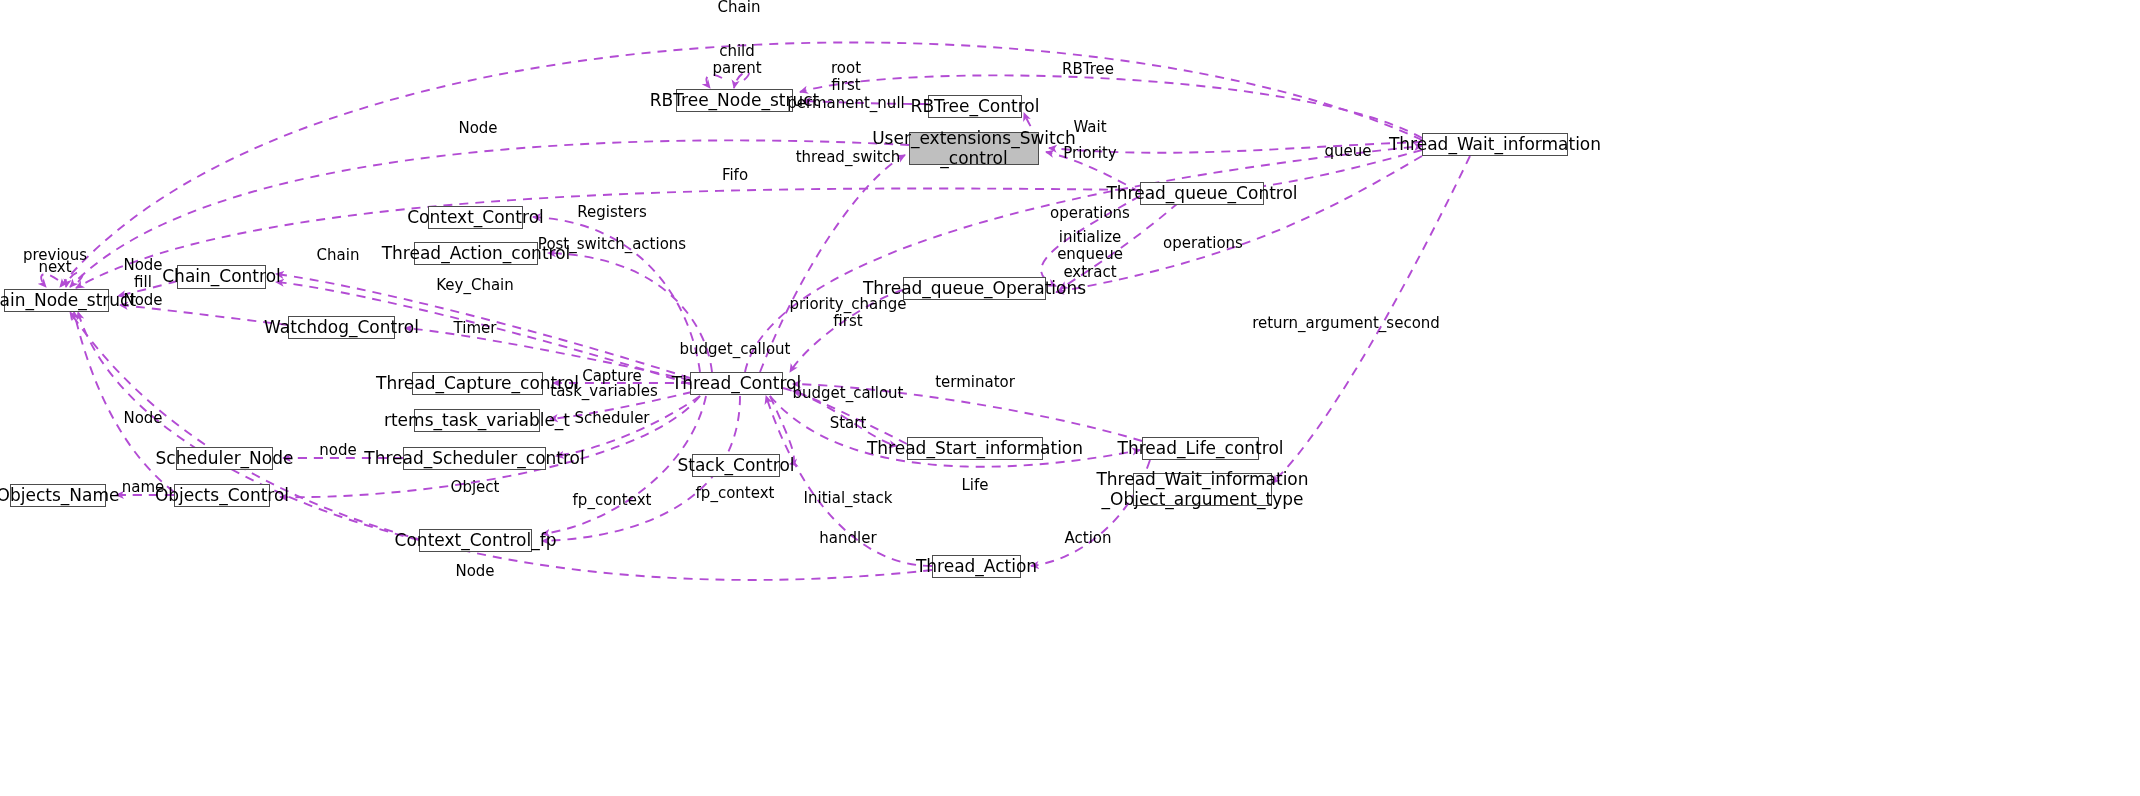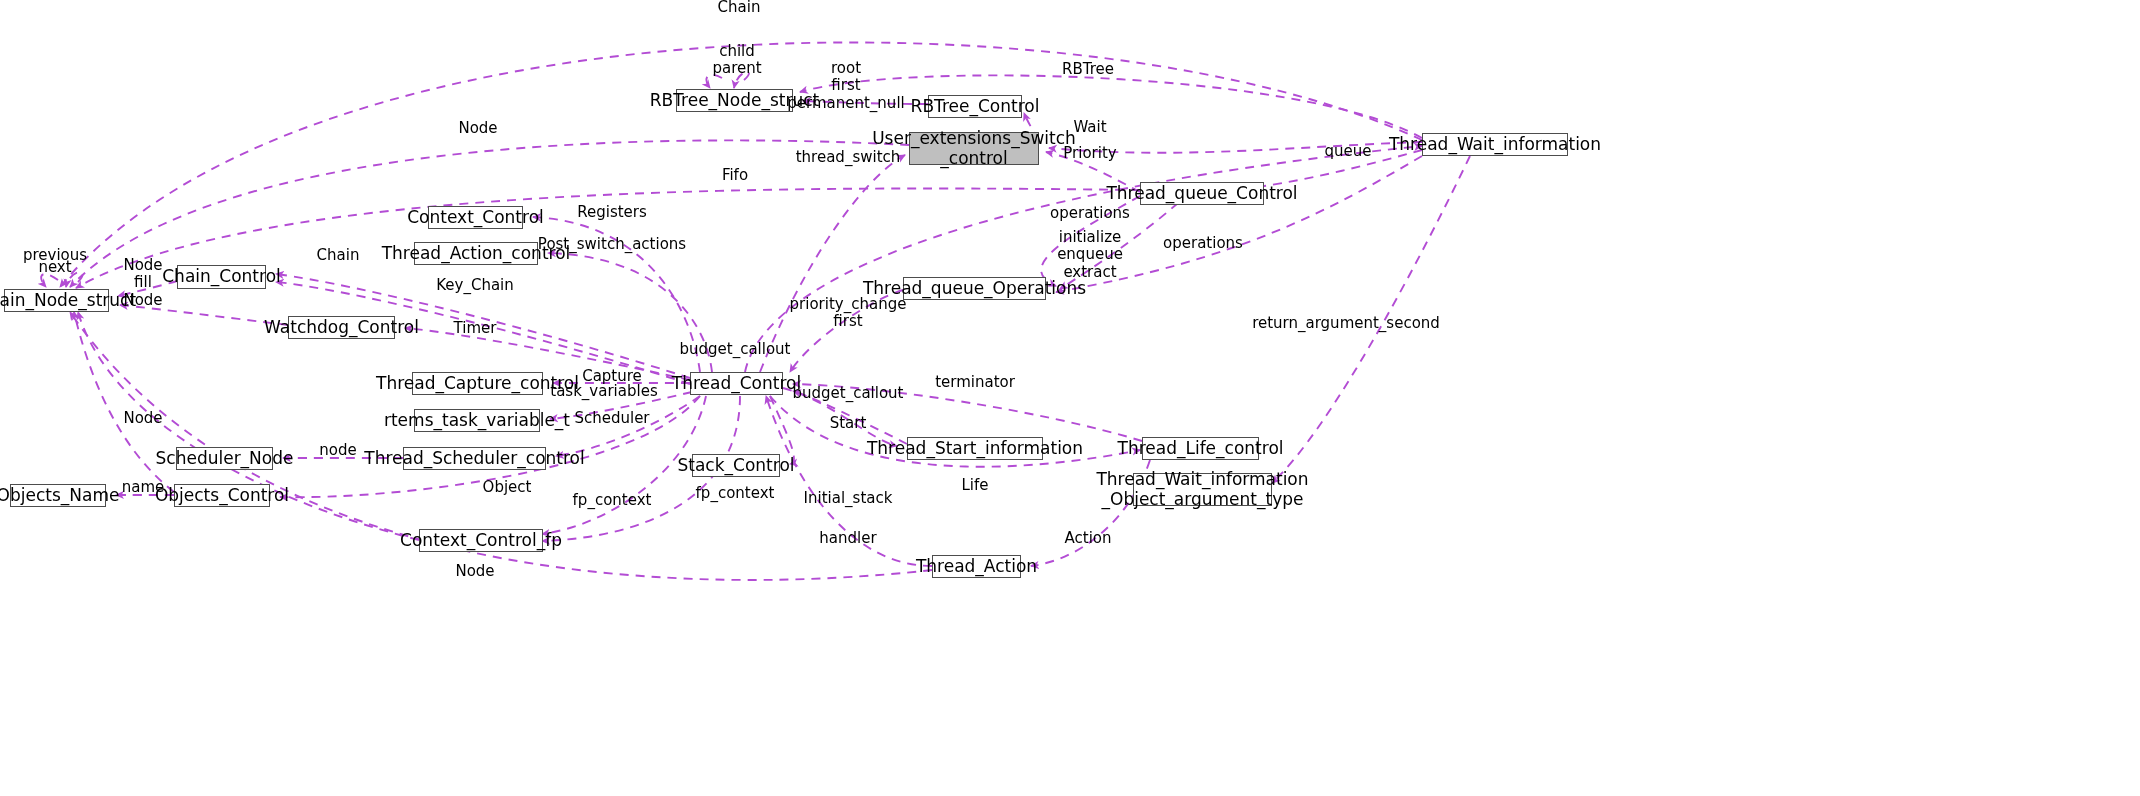--- a/index.html
+++ b/index.html
@@ -160,21 +160,21 @@
   <div class="node-box" style="left:177px;top:265px; width:89px;  height:24px;">Chain_Control</div>
   <div class="node-box" style="left:428px;top:206px; width:95px;  height:23px;">Context_Control</div>
   <div class="node-box" style="left:414px;top:242px; width:124px; height:23px;">Thread_Action_control</div>
   <div class="node-box" style="left:288px;top:316px; width:107px; height:23px;padding-left:6px;">Watchdog_Control</div>
   <div class="node-box" style="left:412px;top:372px; width:131px; height:23px;">Thread_Capture_control</div>
   <div class="node-box" style="left:414px;top:409px; width:126px; height:23px;">rtems_task_variable_t</div>
   <div class="node-box" style="left:176px;top:447px; width:97px;  height:23px;">Scheduler_Node</div>
   <div class="node-box" style="left:403px;top:447px; width:143px; height:23px;">Thread_Scheduler_control</div>
   <div class="node-box" style="left:10px; top:484px; width:96px;  height:23px;">Objects_Name</div>
   <div class="node-box" style="left:174px;top:484px; width:96px;  height:23px;">Objects_Control</div>
-  <div class="node-box" style="left:419px;top:529px; width:124px; height:23px;">Context_Control_fp</div>
+  <div class="node-box" style="left:419px;top:529px; width:113px; height:23px;">Context_Control_fp</div>
   <div class="node-box" style="left:692px;top:454px; width:88px;  height:23px;">Stack_Control</div>
   <div class="node-box" style="left:690px;top:372px; width:93px;  height:23px;">Thread_Control</div>
   <div class="node-box" style="left:676px;top:89px;  width:117px; height:23px;">RBTree_Node_struct</div>
   <div class="node-box" style="left:928px;top:95px;  width:94px;  height:23px;">RBTree_Control</div>
   <div class="node-box highlight" style="left:909px;top:132px; width:130px; height:33px;">User_extensions_Switch
 _control</div>
   <div class="node-box" style="left:1140px;top:182px; width:124px; height:23px;">Thread_queue_Control</div>
   <div class="node-box" style="left:903px;top:277px; width:143px; height:23px;">Thread_queue_Operations</div>
   <div class="node-box" style="left:1422px;top:133px; width:146px; height:23px;">Thread_Wait_information</div>
   <div class="node-box" style="left:907px;top:437px; width:136px; height:23px;">Thread_Start_information</div>
@@ -218,21 +218,21 @@
   <div class="edge-label" style="left:604px; top:392px;">task_variables</div>
   <div class="edge-label" style="left:848px; top:394px;">budget_callout</div>
   <div class="edge-label" style="left:55px;  top:256px;">previous</div>
   <div class="edge-label" style="left:55px;  top:268px;">next</div>
   <div class="edge-label" style="left:143px; top:419px;">Node</div>
   <div class="edge-label" style="left:612px; top:419px;">Scheduler</div>
   <div class="edge-label" style="left:848px; top:424px;">Start</div>
   <div class="edge-label" style="left:338px; top:451px;">node</div>
   <div class="edge-label" style="left:848px; top:457px;margin-top:42px;">Initial_stack</div>
   <div class="edge-label" style="left:975px; top:470px;margin-top:16px;">Life</div>
-  <div class="edge-label" style="left:475px; top:488px;margin-left:32px;">Object</div>
+  <div class="edge-label" style="left:475px; top:488px;">Object</div>
   <div class="edge-label" style="left:143px; top:488px;">name</div>
   <div class="edge-label" style="left:612px; top:501px;">fp_context</div>
   <div class="edge-label" style="left:735px; top:494px;">fp_context</div>
   <div class="edge-label" style="left:848px; top:539px;">handler</div>
   <div class="edge-label" style="left:1088px;top:539px;">Action</div>
   <div class="edge-label" style="left:475px; top:572px;">Node</div>
 
 </div>
 
 </body></html>

